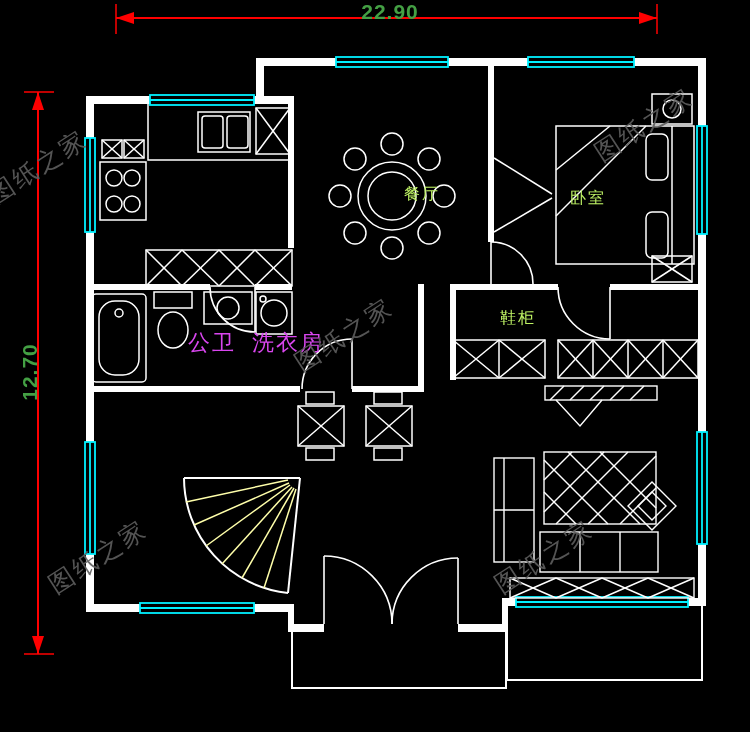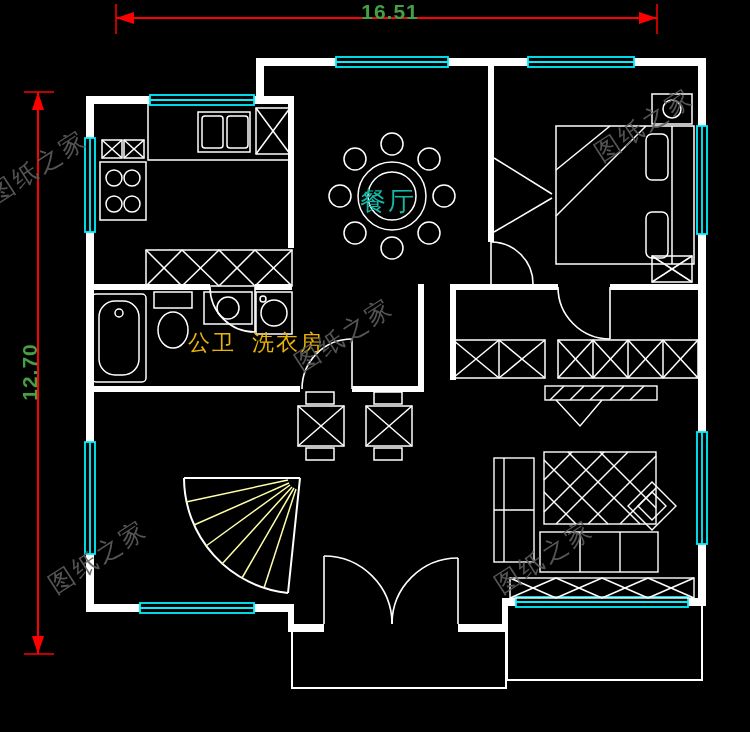--- a/index.html
+++ b/index.html
@@ -1,21 +1,21 @@
 <!DOCTYPE html>
 <html><head>
 <meta charset="utf-8">
 <style>
   *{margin:0;padding:0;box-sizing:border-box}
   html,body{background:#000;}
   body{width:750px;height:732px;overflow:hidden;font-family:"Liberation Sans",sans-serif}
   .stage{position:relative;width:750px;height:732px;background:#000}
   .stage svg{position:absolute;left:0;top:0}
-  .label{position:absolute;color:#14b8a6;font-size:26px;text-align:left;white-space:nowrap;letter-spacing:2px}
-  .label-row{position:absolute;color:#eab308;font-size:22px;display:flex;gap:16px;justify-content:center;letter-spacing:2px}
+  .label{position:absolute;color:#bef264;font-size:16px;text-align:right;white-space:nowrap;letter-spacing:2px}
+  .label-row{position:absolute;color:#d946ef;font-size:22px;display:flex;gap:16px;justify-content:center;letter-spacing:2px}
   .dim{position:absolute;color:#44a044;font-size:21px;text-align:center;font-weight:bold;letter-spacing:1px}
   .dim-left{transform:rotate(-90deg)}
   .wm{position:absolute;color:#5e5e5e;font-size:25px;letter-spacing:3px;transform:rotate(-33deg);opacity:.9;white-space:nowrap}
 </style>
 </head>
 <body>
 
 <div class="stage">
 
 <svg width="750" height="732" viewBox="0 0 750 732">
@@ -253,24 +253,26 @@
   </g>
 
   <g stroke="#ffffff" stroke-width="2" fill="none">
     <path d="M 292 632 L 292 688 L 506 688 L 506 632"></path>
   </g>
   <g stroke="#ffffff" stroke-width="2" fill="none">
     <path d="M 507 606 L 507 680 L 702 680 L 702 606"></path>
   </g>
 </svg>
 
-  <div class="dim" style="left:340px;top:0;width:100px">16.51</div>
+  <div class="dim" style="left:340px;top:0;width:100px">22.90</div>
   <div class="dim dim-left" style="left:-20px;top:360px;width:100px">12.70</div>
 
   <div class="label" style="left:360px;top:184px;width:80px">餐厅</div>
+  <div class="label" style="left:526px;top:188px;width:80px">卧室</div>
+  <div class="label" style="left:456px;top:308px;width:80px">鞋柜</div>
   <div class="label-row" style="left:168px;top:328px;width:176px">
     <span>公卫</span>
     <span>洗衣房</span>
   </div>
 
   <div class="wm" style="left:-18px;top:150px">图纸之家</div>
   <div class="wm" style="left:288px;top:318px">图纸之家</div>
   <div class="wm" style="left:588px;top:108px">图纸之家</div>
   <div class="wm" style="left:42px;top:540px">图纸之家</div>
   <div class="wm" style="left:488px;top:540px">图纸之家</div>

